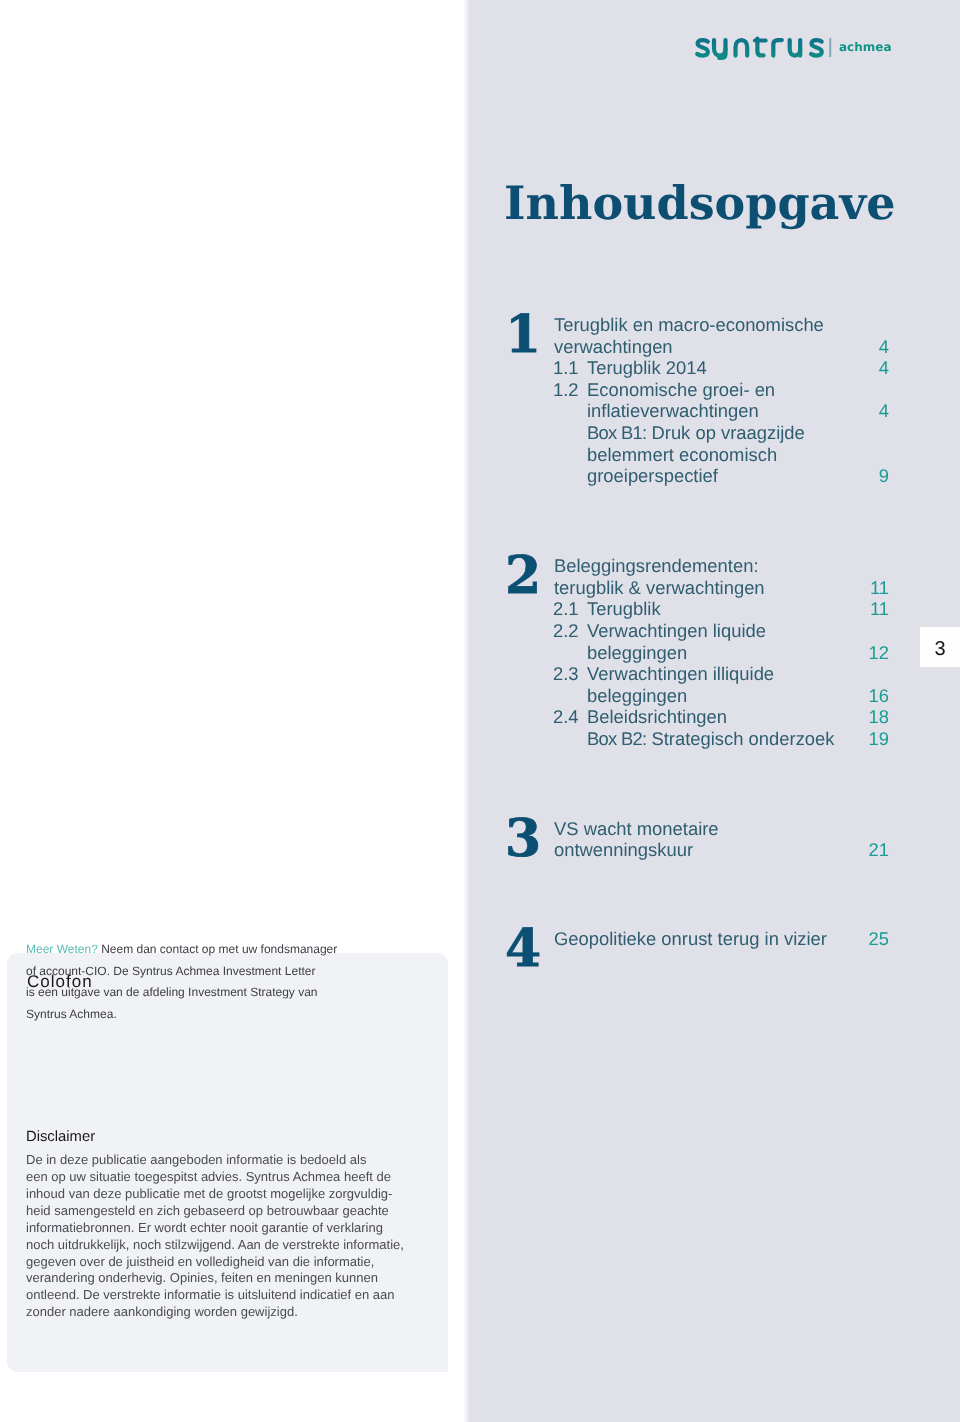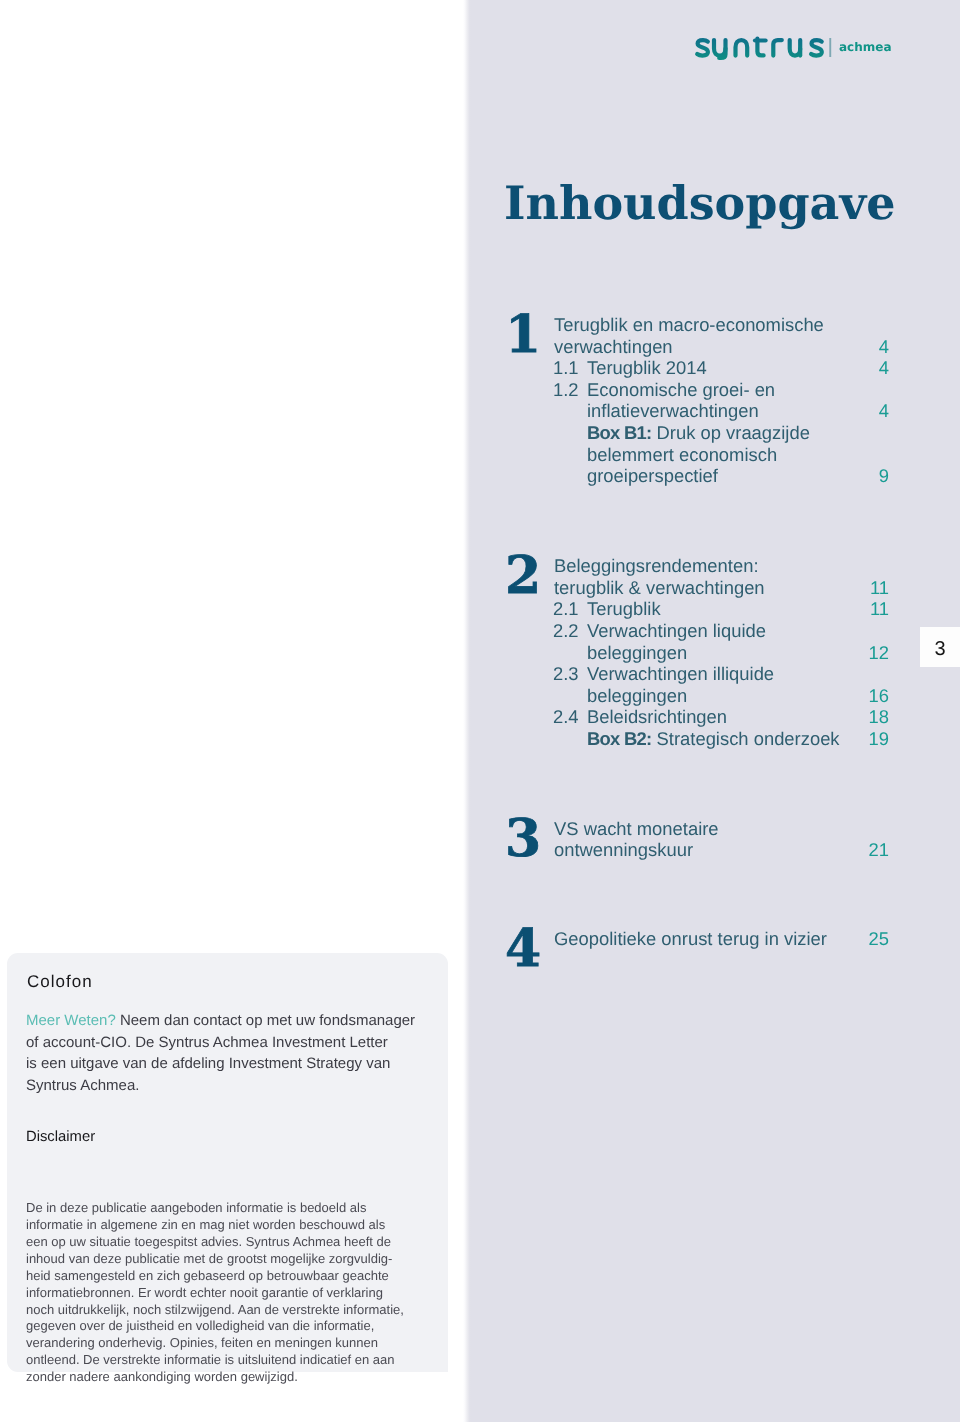--- a/index.html
+++ b/index.html
@@ -31,33 +31,33 @@
   .chapter{position:absolute;left:505px;width:390px;}
   .chapnum{position:absolute;left:0;top:0;font-family:"DejaVu Serif",serif;font-weight:bold;
        font-size:52px;color:#0b4f72;line-height:0;-webkit-text-stroke:0.75px #0b4f72;}
   .rows{position:absolute;left:50px;top:0;width:334px;}
   .row{position:absolute;left:0;width:334px;height:0;font-size:18.4px;color:#2f5e70;
        white-space:nowrap;line-height:0;}
   .row .num{position:absolute;left:-2px;top:0;}
   .row .lbl{position:absolute;left:32px;top:0;}
   .row .lbl0{position:absolute;left:-1px;top:0;}
   .row .pg{position:absolute;right:0;top:0;color:#1a9c94;}
-  .b{font-weight:bold;letter-spacing:-0.72px;}
+  .b{font-weight:normal;letter-spacing:-0.72px;}
 
   
   .left-card{position:absolute;left:7px;top:953px;width:441px;height:419px;background:#f1f2f5;
        border-radius:11px 11px 0 11px;}
   .colofon-h{position:absolute;left:27px;top:981.5px;font-size:17px;color:#18181b;line-height:0;letter-spacing:1px;}
-  .colofon-b{position:absolute;left:26px;top:1021px;width:404px;
-       font-size:15px;color:#3c3c44;}
+  .colofon-b{position:absolute;left:26px;top:949px;width:404px;
+       font-size:12px;color:#3c3c44;}
   .cl{line-height:0;height:21.73px;white-space:nowrap;}
   .teal{color:#5bbdb4;}
   .disclaimer-h{position:absolute;left:26px;top:1137.2px;font-size:14.8px;color:#18181b;line-height:0;}
   .disclaimer-b{position:absolute;left:26px;top:1160.2px;width:400px;
-       font-size:13px;color:#4b4b53;margin-top:48px;}
+       font-size:13px;color:#4b4b53;}
   .dl{line-height:0;height:16.9px;white-space:nowrap;}
 </style>
 </head>
 <body>
 
 <div class="right-panel"></div>
 <div class="panel-edge"></div>
 
 <div class="logo">
   <svg width="210" height="42" viewBox="0 0 210 42">
@@ -195,21 +195,20 @@
 <div class="colofon-h">Colofon</div>
 <div class="colofon-b" id="colofon-body">
     <div class="cl"><span class="teal">Meer Weten?</span> Neem dan contact op met uw fondsmanager</div>
     <div class="cl">of account-CIO. De Syntrus Achmea Investment Letter</div>
     <div class="cl">is een uitgave van de afdeling Investment Strategy van</div>
     <div class="cl">Syntrus Achmea.</div>
   </div>
 <div class="disclaimer-h">Disclaimer</div>
 <div class="disclaimer-b" id="disclaimer-body">
     <div class="dl">De in deze publicatie aangeboden informatie is bedoeld als</div>
-    <div class="dl">informatie in algemene zin en mag niet worden beschouwd als</div>
     <div class="dl">een op uw situatie toegespitst advies. Syntrus Achmea heeft de</div>
     <div class="dl">inhoud van deze publicatie met de grootst mogelijke zorgvuldig-</div>
     <div class="dl">heid samengesteld en zich gebaseerd op betrouwbaar geachte</div>
     <div class="dl">informatiebronnen. Er wordt echter nooit garantie of verklaring</div>
     <div class="dl">noch uitdrukkelijk, noch stilzwijgend. Aan de verstrekte informatie,</div>
     <div class="dl">gegeven over de juistheid en volledigheid van die informatie,</div>
     <div class="dl">verandering onderhevig. Opinies, feiten en meningen kunnen</div>
     <div class="dl">ontleend. De verstrekte informatie is uitsluitend indicatief en aan</div>
     <div class="dl">zonder nadere aankondiging worden gewijzigd.</div>
   </div>

